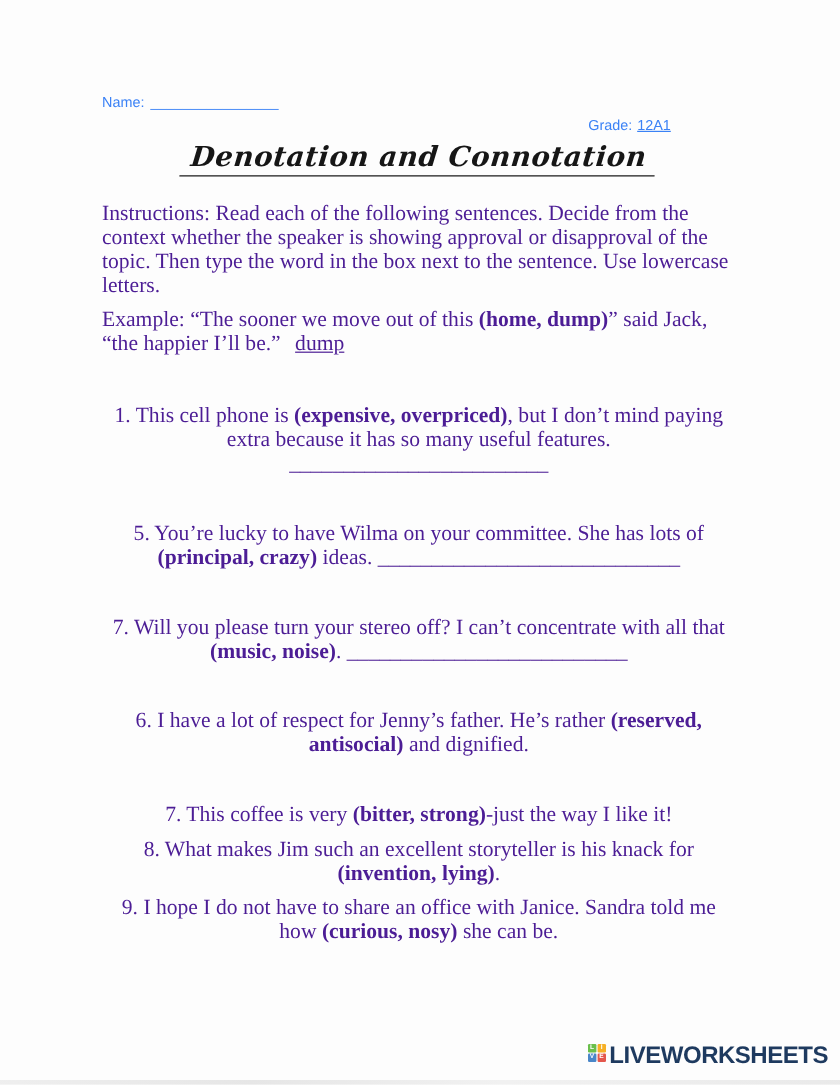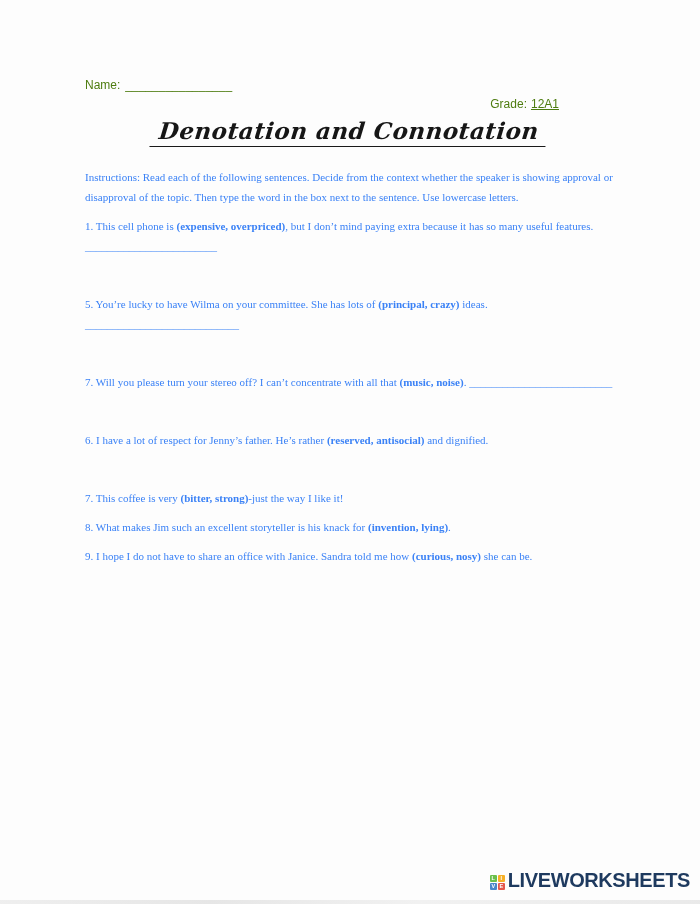--- a/index.html
+++ b/index.html
@@ -4,47 +4,47 @@
 <style>
   html,body{margin:0;padding:0;}
   body{width:700px;height:904px;background:#ffffff;}
   .page{
     position:relative;width:700px;height:904px;box-sizing:border-box;
     background:#fdfdfd;padding:78px 87px 0 85px;color:#1a1a1a;overflow:hidden;
   }
   
   .header-row{
     display:flex;justify-content:space-between;align-items:flex-start;
-    font-family:"Liberation Sans",sans-serif;font-size:12px;color:#4d7c0f;
+    font-family:"Liberation Sans",sans-serif;font-size:12px;color:#3b82f6;
     margin-bottom:6px;line-height:14px;
   }
   .name-field .blank-sans{margin-left:5px;letter-spacing:0;}
   .grade-field{margin-right:54px;margin-top:19px;}
   .grade-value{text-decoration:underline;margin-left:4px;}
   
   .title-wrap{text-align:center;margin:4px 0 20px;}
   .title{
     display:inline-block;font-family:"DejaVu Serif",serif;font-style:italic;font-weight:bold;
     font-size:23px;line-height:28px;letter-spacing:0.5px;color:#161616;
     border-bottom:1.5px solid #1a1a1a;padding:0 8px 1px;transform:skewX(-6deg);
   }
   
   .page p{
-    font-family:"Liberation Serif",serif;font-size:11px;line-height:20px;
-    margin:0 0 9px;color:#3b82f6;
+    font-family:"Liberation Serif",serif;font-size:18px;line-height:20px;
+    margin:0 0 9px;color:#4c1d95;
   }
   .example{margin-bottom:40px !important;}
   .example-answer{text-decoration:underline;margin-left:12px;}
-  .questions p{margin:0 0 9px;}
+  .questions p{margin:0 0 9px;text-align:center;}
   .questions p:nth-child(-n+4){margin-bottom:38px;}
   .blank{letter-spacing:0;}
   b{font-weight:bold;}
   
   .footer-logo{
-    position:absolute;top:870px;right:10px;display:flex;align-items:flex-end;cursor:pointer;
+    position:absolute;top:870px;right:10px;display:flex;align-items:flex-start;cursor:pointer;
   }
   .logo-icon{
     display:grid;grid-template-columns:7px 7px;grid-template-rows:7px 7px;
     gap:1px;margin-right:3px;
   }
   .logo-sq{
     width:7px;height:7px;border-radius:1px;display:flex;align-items:center;justify-content:center;
     color:#fff;font-family:"Liberation Sans",sans-serif;font-weight:bold;font-size:5.5px;line-height:1;
   }
   .logo-text{
@@ -70,20 +70,21 @@
       <span>Grade:</span><span class="grade-value">12A1</span>
     </div>
   </div>
 
   <div class="title-wrap">
     <span class="title">Denotation and Connotation</span>
   </div>
 
   <p class="instructions">Instructions: Read each of the following sentences. Decide from the context whether the speaker is showing approval or disapproval of the topic. Then type the word in the box next to the sentence. Use lowercase letters.</p>
 
+  <p class="example"><span>Example: “The sooner we move out of this </span><b>(home, dump)</b><span>” said Jack, “the happier I’ll be.”</span><span class="example-answer">dump</span></p>
 
   <div class="questions">
       <p><span>1. This cell phone is </span><b>(expensive, overpriced)</b><span>, but I don’t mind paying extra because it has so many useful features. </span><span class="blank">________________________</span></p>
       <p><span>5. You’re lucky to have Wilma on your committee. She has lots of </span><b>(principal, crazy)</b><span> ideas. </span><span class="blank">____________________________</span></p>
       <p><span>7. Will you please turn your stereo off? I can’t concentrate with all that </span><b>(music, noise)</b><span>. </span><span class="blank">__________________________</span></p>
       <p><span>6. I have a lot of respect for Jenny’s father. He’s rather </span><b>(reserved, antisocial)</b><span> and dignified.</span></p>
       <p><span>7. This coffee is very </span><b>(bitter, strong)</b><span>-just the way I like it!</span></p>
       <p><span>8. What makes Jim such an excellent storyteller is his knack for </span><b>(invention, lying)</b><span>.</span></p>
       <p><span>9. I hope I do not have to share an office with Janice. Sandra told me how </span><b>(curious, nosy)</b><span> she can be.</span></p>
     </div>

